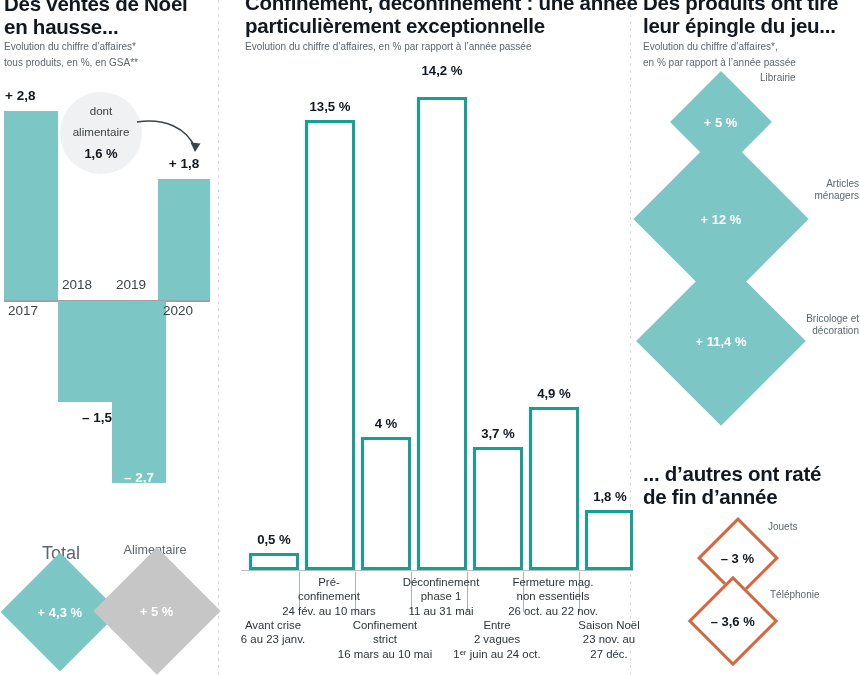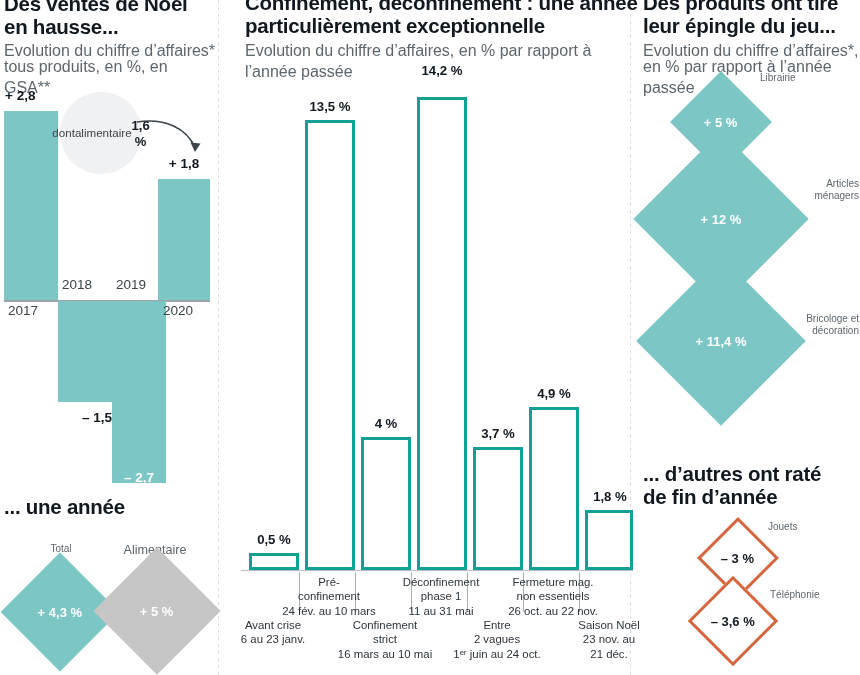--- a/index.html
+++ b/index.html
@@ -15,37 +15,37 @@
     position: absolute; top: 0; width: 1px; height: 675px;
     background-image: linear-gradient(to bottom, #d8dde0 0px, #d8dde0 3px, transparent 3px, transparent 7px);
     background-size: 1px 7px;
   }
 
   .h1 {
     font-size: 20.5px; font-weight: bold; color: #111820;
     line-height: 1.13; letter-spacing: -0.25px;
   }
   .sub {
-    font-size: 16px; color: #5d666d; line-height: 1.32;
+    font-size: 10px; color: #5d666d; line-height: 1.32;
   }
 
   
   .abs { position: absolute; }
 
   
   #left { position: absolute; left: 0; top: 0; width: 212px; height: 675px; }
   .lbar { position: absolute; background: #7cc7c6; }
   .zeroline { position: absolute; height: 1.5px; background: #9aa3a8; }
   .lval { position: absolute; font-size: 13.5px; font-weight: bold; color: #111820; white-space: nowrap; }
   .lval.inside { color: #ffffff; }
   .lyear { position: absolute; font-size: 13.5px; color: #3b4449; white-space: nowrap; }
   .donut {
     position: absolute; border-radius: 50%; background: #f0f1f2;
-    display: flex; flex-direction: row; align-items: center; justify-content: center;
-    text-align: center; line-height: 1.22;
+    display: flex; flex-direction: column; align-items: center; justify-content: center;
+    text-align: center; line-height: 1.22; gap: 6px;
   }
   .donut .t1 { font-size: 11.6px; color: #3b4449; }
   .donut .t2 { font-size: 13px; font-weight: bold; color: #111820; margin-top: 1px; }
 
   .diamond {
     position: absolute; transform: rotate(45deg);
     display: flex; align-items: center; justify-content: center;
   }
   .diamond > span {
     transform: rotate(-45deg); white-space: nowrap;
@@ -112,23 +112,22 @@
       <div class="t1">dont</div>
       <div class="t1">alimentaire</div>
       <div class="t2">1,6 %</div>
     </div>
 
     <svg class="abs" style="left:135px; top:112px;" width="80" height="52" viewBox="0 0 80 52">
       <path d="M2,10 C30,6 52,16 60,36" fill="none" stroke="#3b4449" stroke-width="1.5"></path>
       <path d="M60,40 L55.5,30.5 L65.5,31.5 Z" fill="#3b4449"></path>
     </svg>
 
-    <div class="abs h1" style="left:4px; top:495px; width:212px;">... une année</div>
-
-    <div class="abs" style="left:16px; top:543px; width:90px; text-align:center; font-size:10px; color:#5d666d;">Total</div>
+
+    <div class="abs" style="left:16px; top:543px; width:90px; text-align:center; font-size:18px; color:#5d666d;">Total</div>
     <div class="abs" style="left:100px; top:543px; width:110px; text-align:center; font-size:12.6px; color:#5d666d;">Alimentaire</div>
 
     <div class="diamond" style="left:18px; top:570px; width:84px; height:84px; background:#7cc7c6;">
       <span>+ 4,3 %</span>
     </div>
     <div class="diamond" style="left:112px; top:566px; width:90px; height:90px; background:#c6c6c6;">
       <span>+ 5 %</span>
     </div>
   </div>
 
@@ -188,21 +187,21 @@
       <div>1ᵉʳ juin au 24 oct.</div>
     </div>
     <div class="cgrouplab" style="left:262px; top:575px; width:108px;">
       <div>Fermeture mag.</div>
       <div>non essentiels</div>
       <div>26 oct. au 22 nov.</div>
     </div>
     <div class="cgrouplab" style="left:318px; top:618px; width:108px;">
       <div>Saison Noël</div>
       <div>23 nov. au</div>
-      <div>21 déc.</div>
+      <div>27 déc.</div>
     </div>
   </div>
 
   <div id="right">
 
     <div class="abs h1" style="left:6px; top:-9px; width:220px;">Des produits ont tiré</div>
     <div class="abs h1" style="left:6px; top:14px; width:220px;">leur épingle du jeu...</div>
     <div class="abs sub" style="left:6px; top:40px; width:220px;">Evolution du chiffre d’affaires*,</div>
     <div class="abs sub" style="left:6px; top:56px; width:220px;">en % par rapport à l’année passée</div>
 

